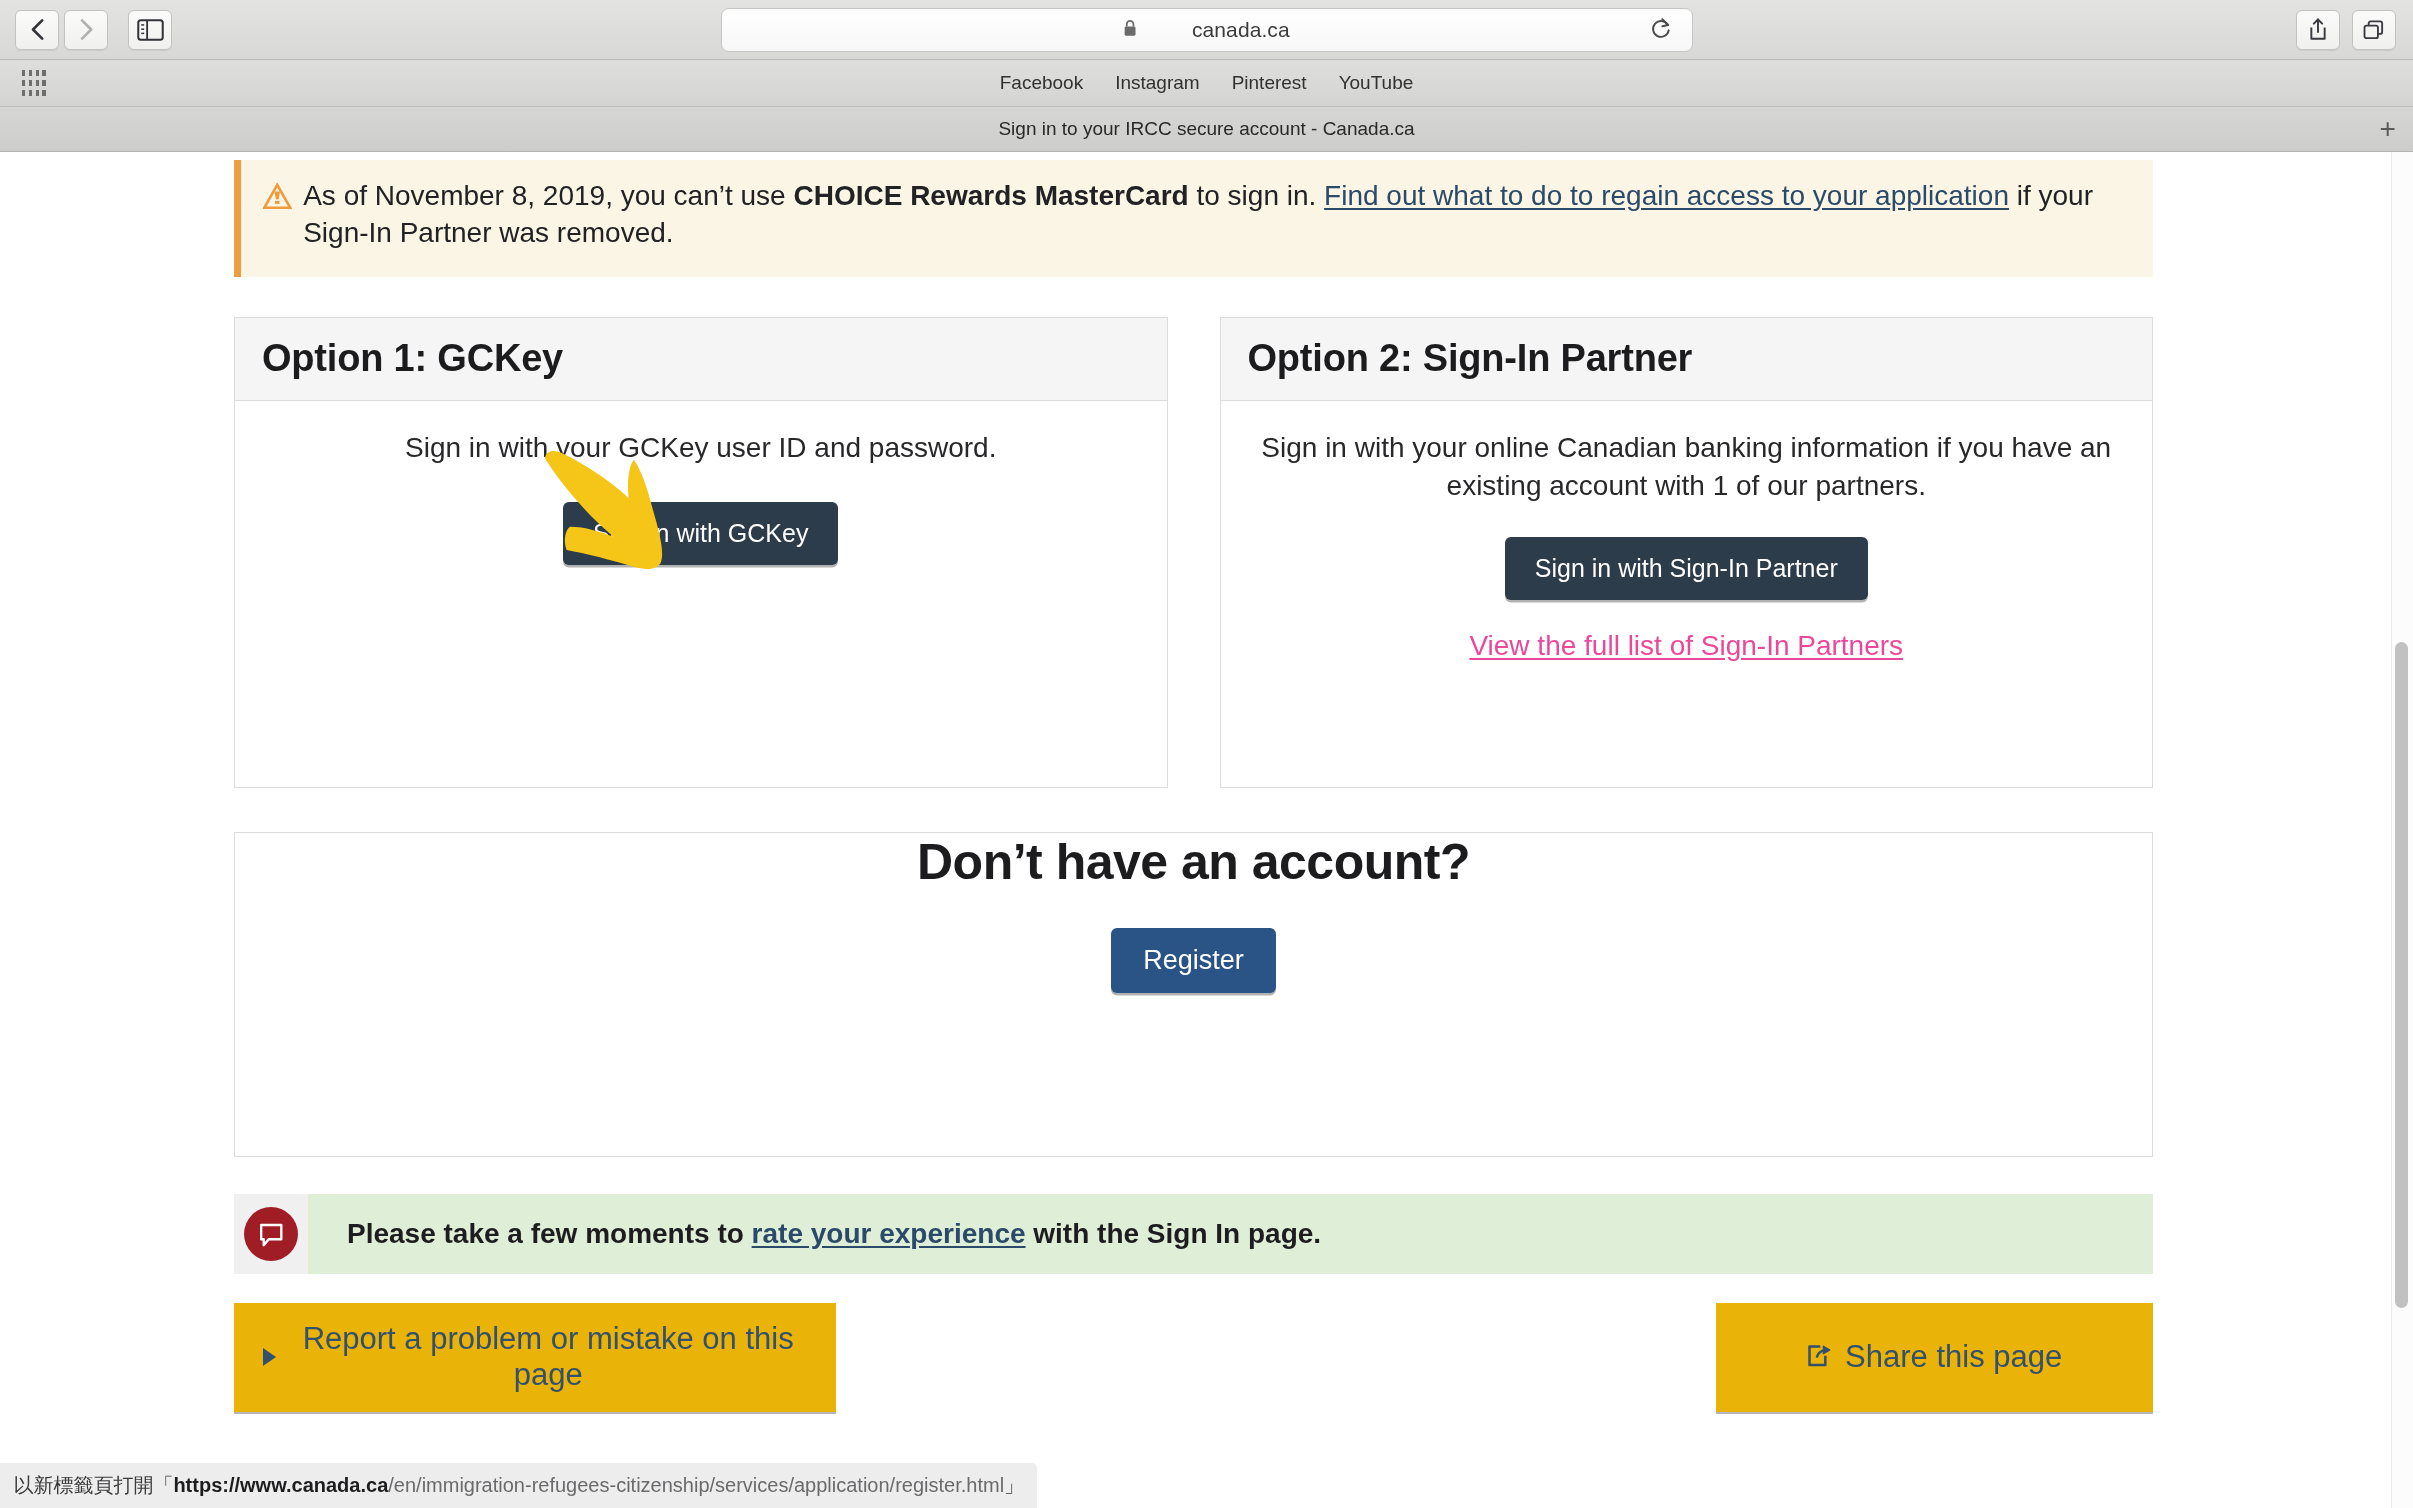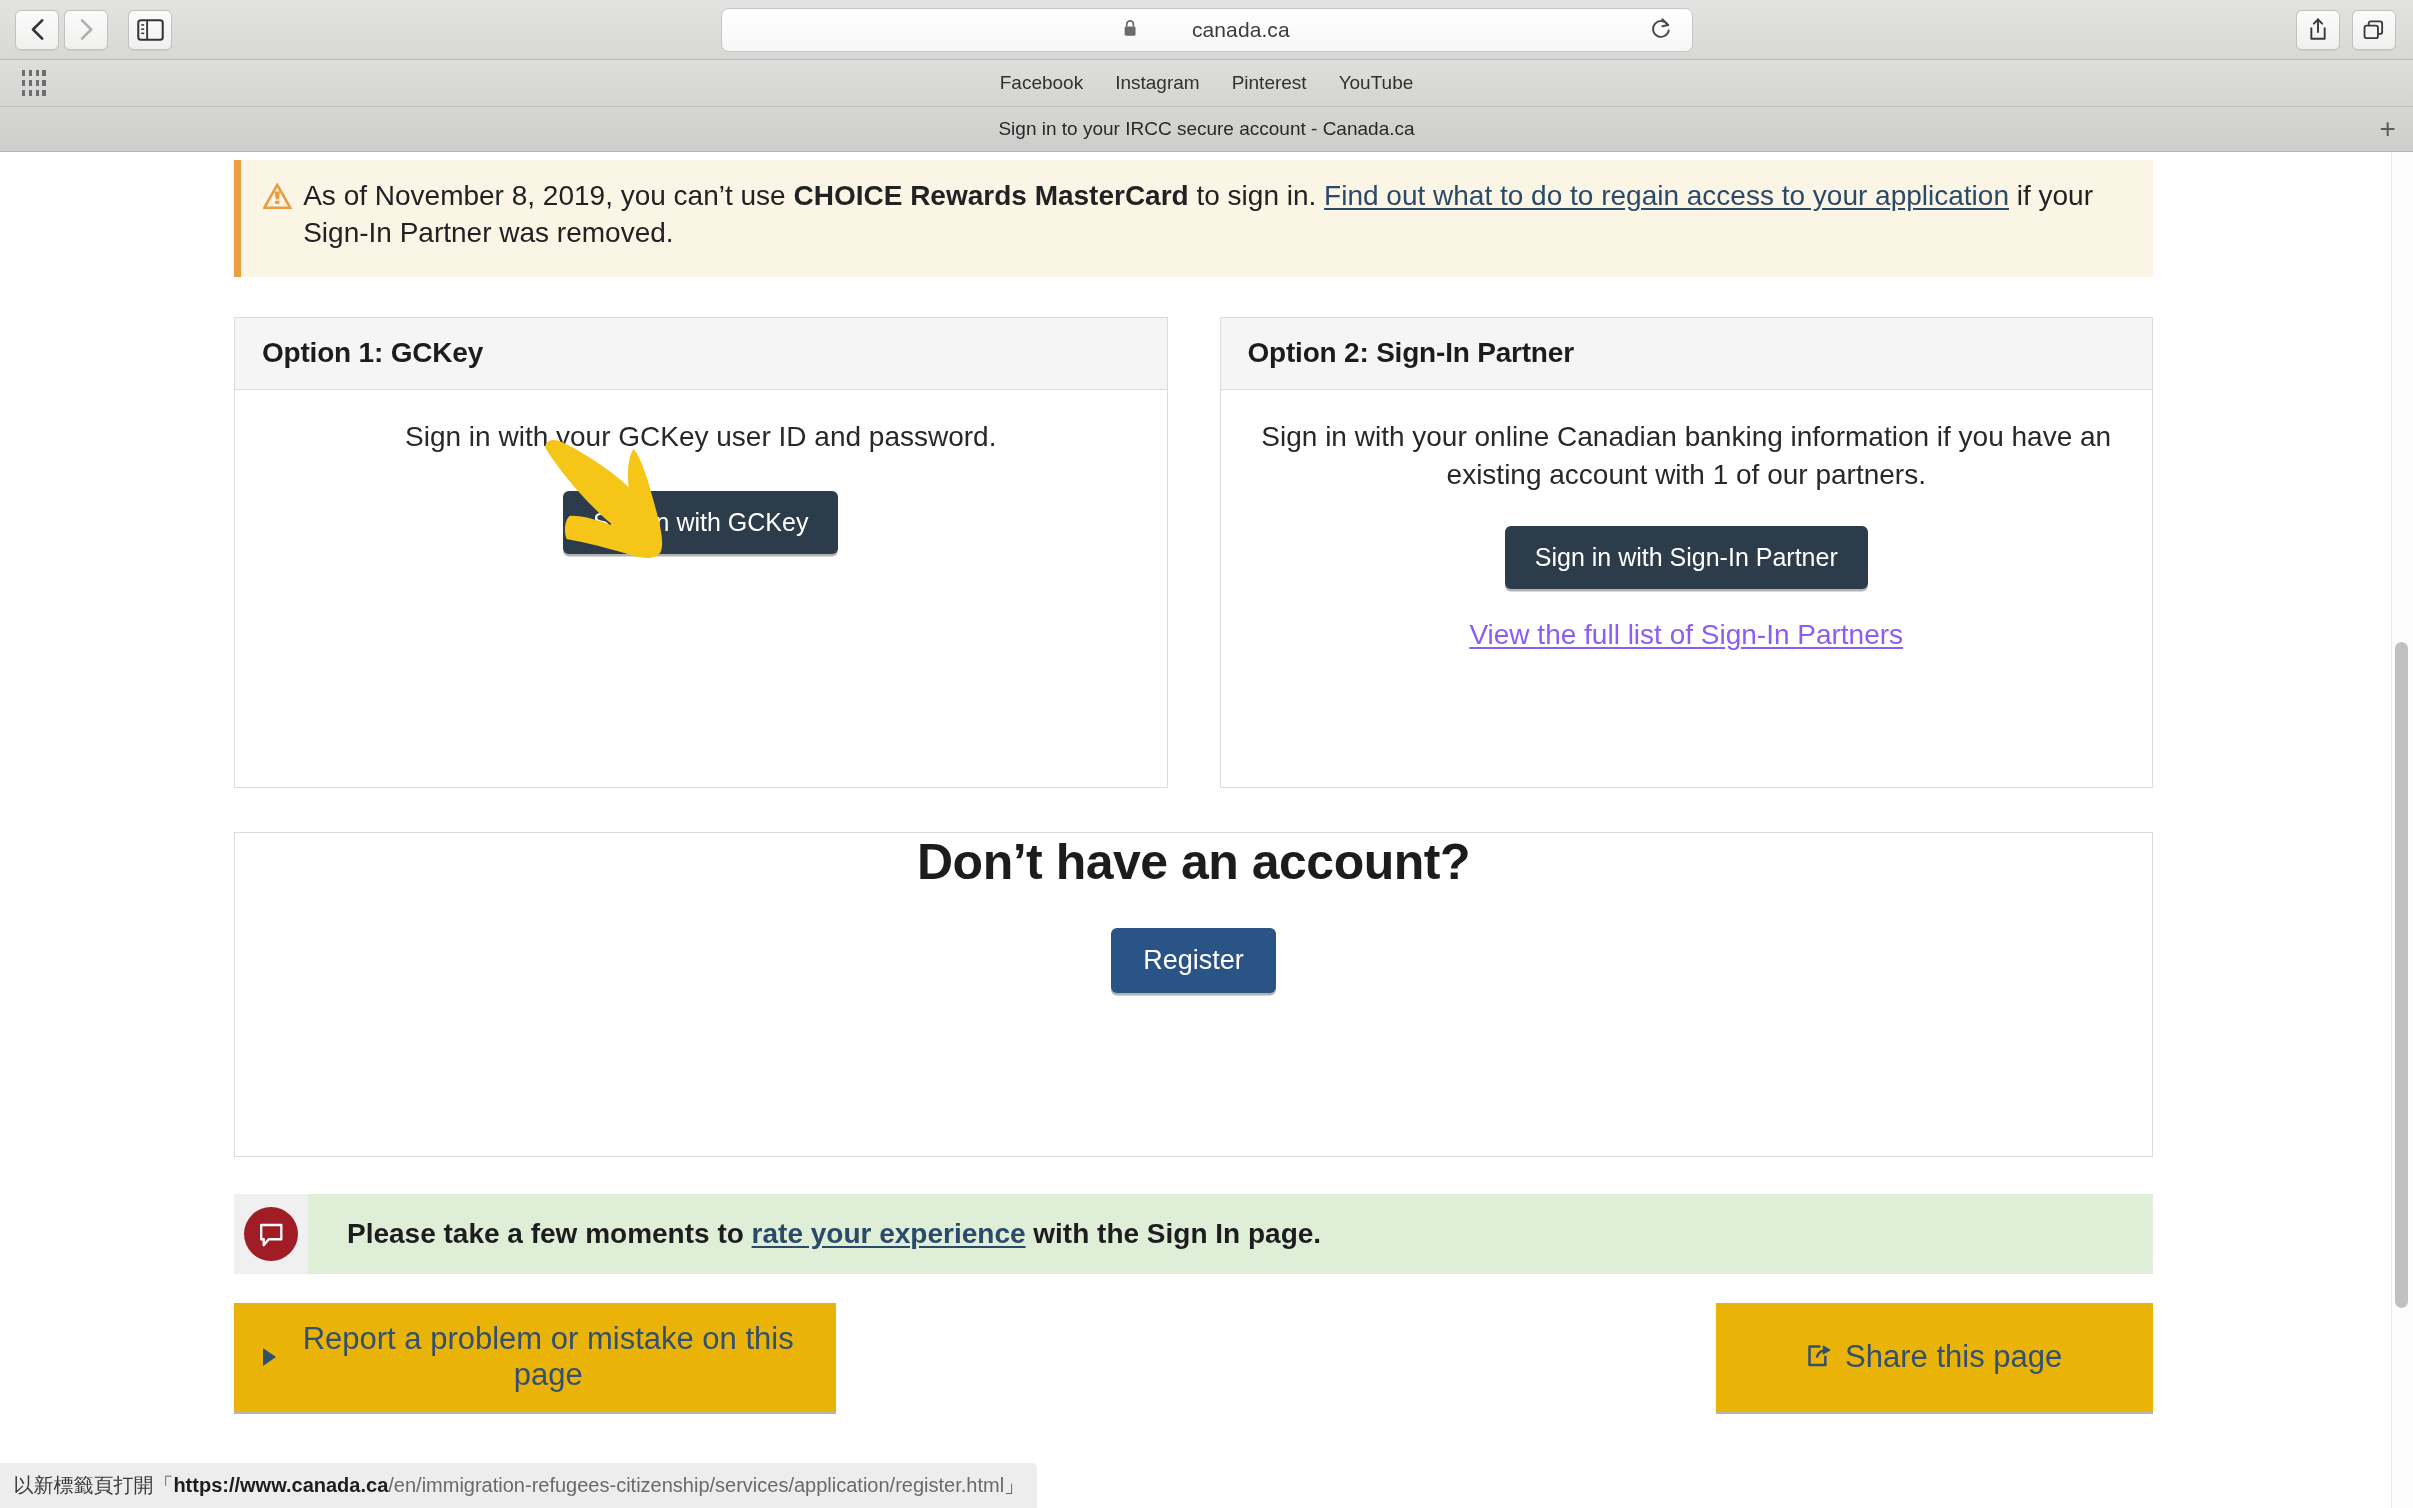--- a/index.html
+++ b/index.html
@@ -128,21 +128,21 @@
     background:#fff;
     height:471px;
     display:flex; flex-direction:column;
   }
   .panel-head {
     background:#f5f5f5;
     border-bottom:0.8px solid #dcdcdc;
     padding:18.4px 27px 20px 27px;
   }
   .panel-head h2 {
-    font-size:28px; font-weight:700; color:#1c1c1e; letter-spacing:-0.2px;
+    font-size:38px; font-weight:700; color:#1c1c1e; letter-spacing:-0.2px;
   }
   .panel-body {
     flex:1; padding:28.5px 28.5px 0 28.5px;
     text-align:center; position:relative;
   }
   .panel-desc {
     font-size:28px; line-height:1.36; color:#28282a;
   }
 
   .btn-dark {
@@ -164,21 +164,21 @@
   }
   .arrow-anno {
     position:absolute;
     left:calc(50% - 168px);
     top:-59px;
     pointer-events:none;
   }
   .sp-btn-wrap { margin-top:32px; }
   .sp-link-wrap { margin-top:30px; }
   .sp-link {
-    font-size:28px; color:#8b5cf6;
+    font-size:28px; color:#ec4899;
     text-decoration:underline; text-underline-offset:3.4px;
   }
 
   
   .register-panel {
     margin-top:44px;
     border:0.8px solid #dcdcdc;
     background:#fff;
     height:325px;
     display:flex; flex-direction:column;

